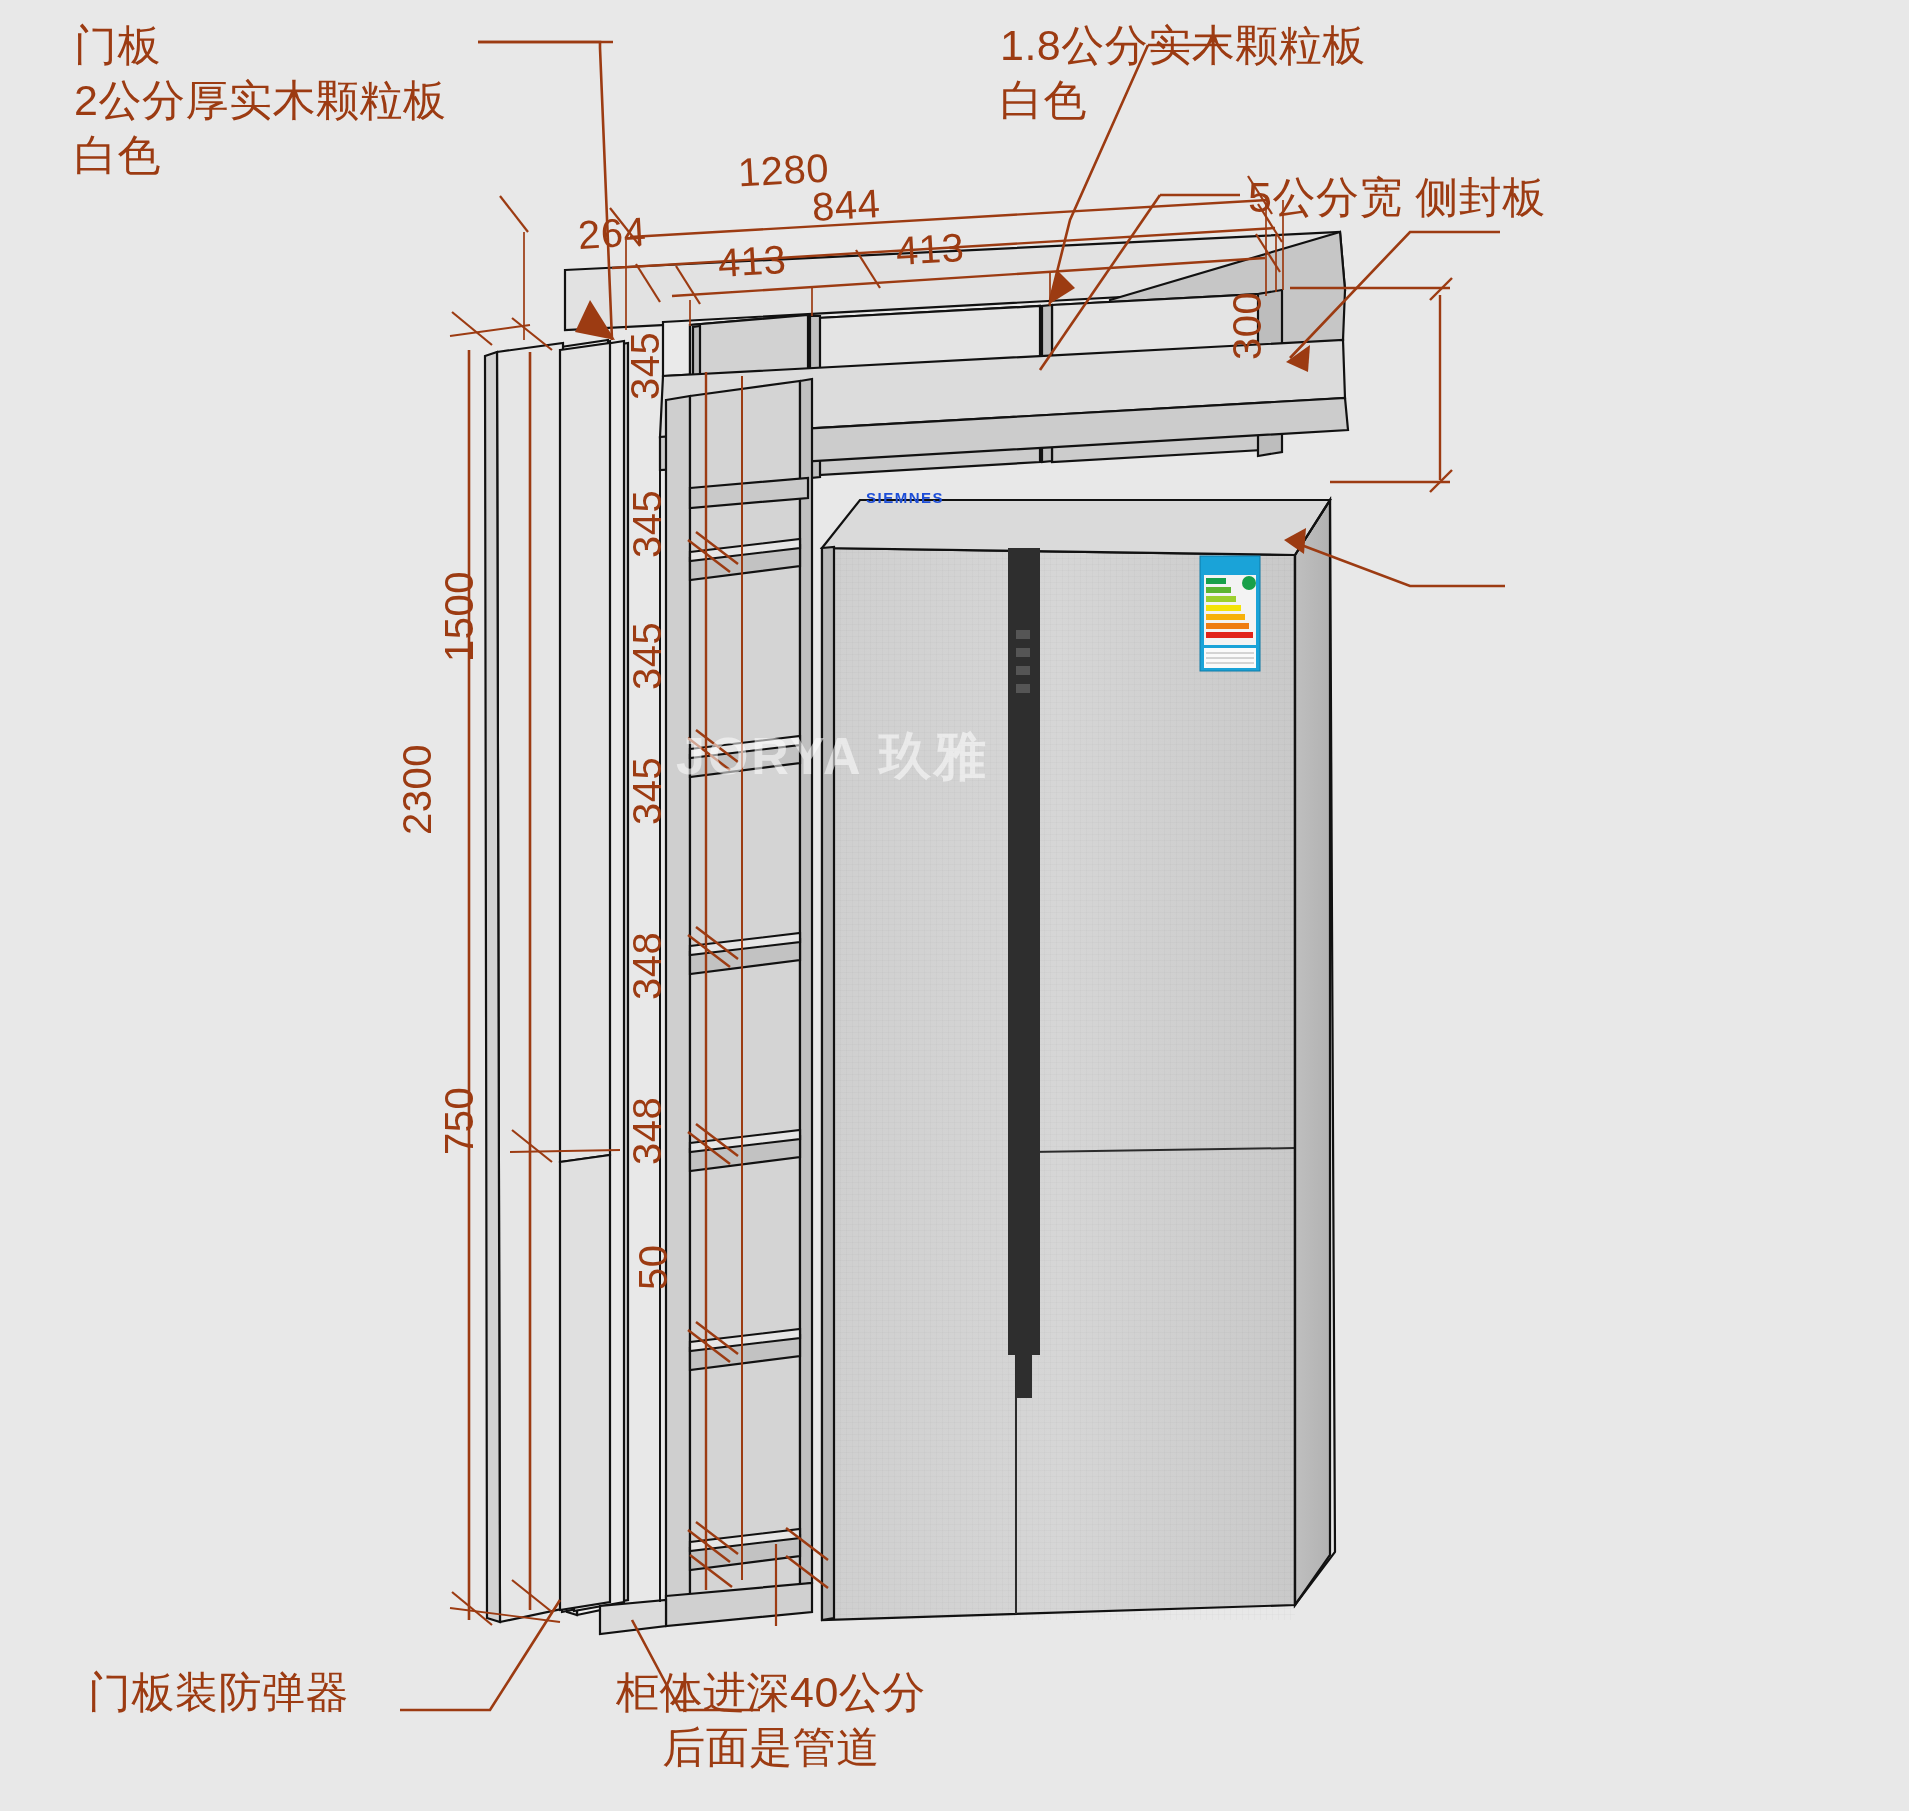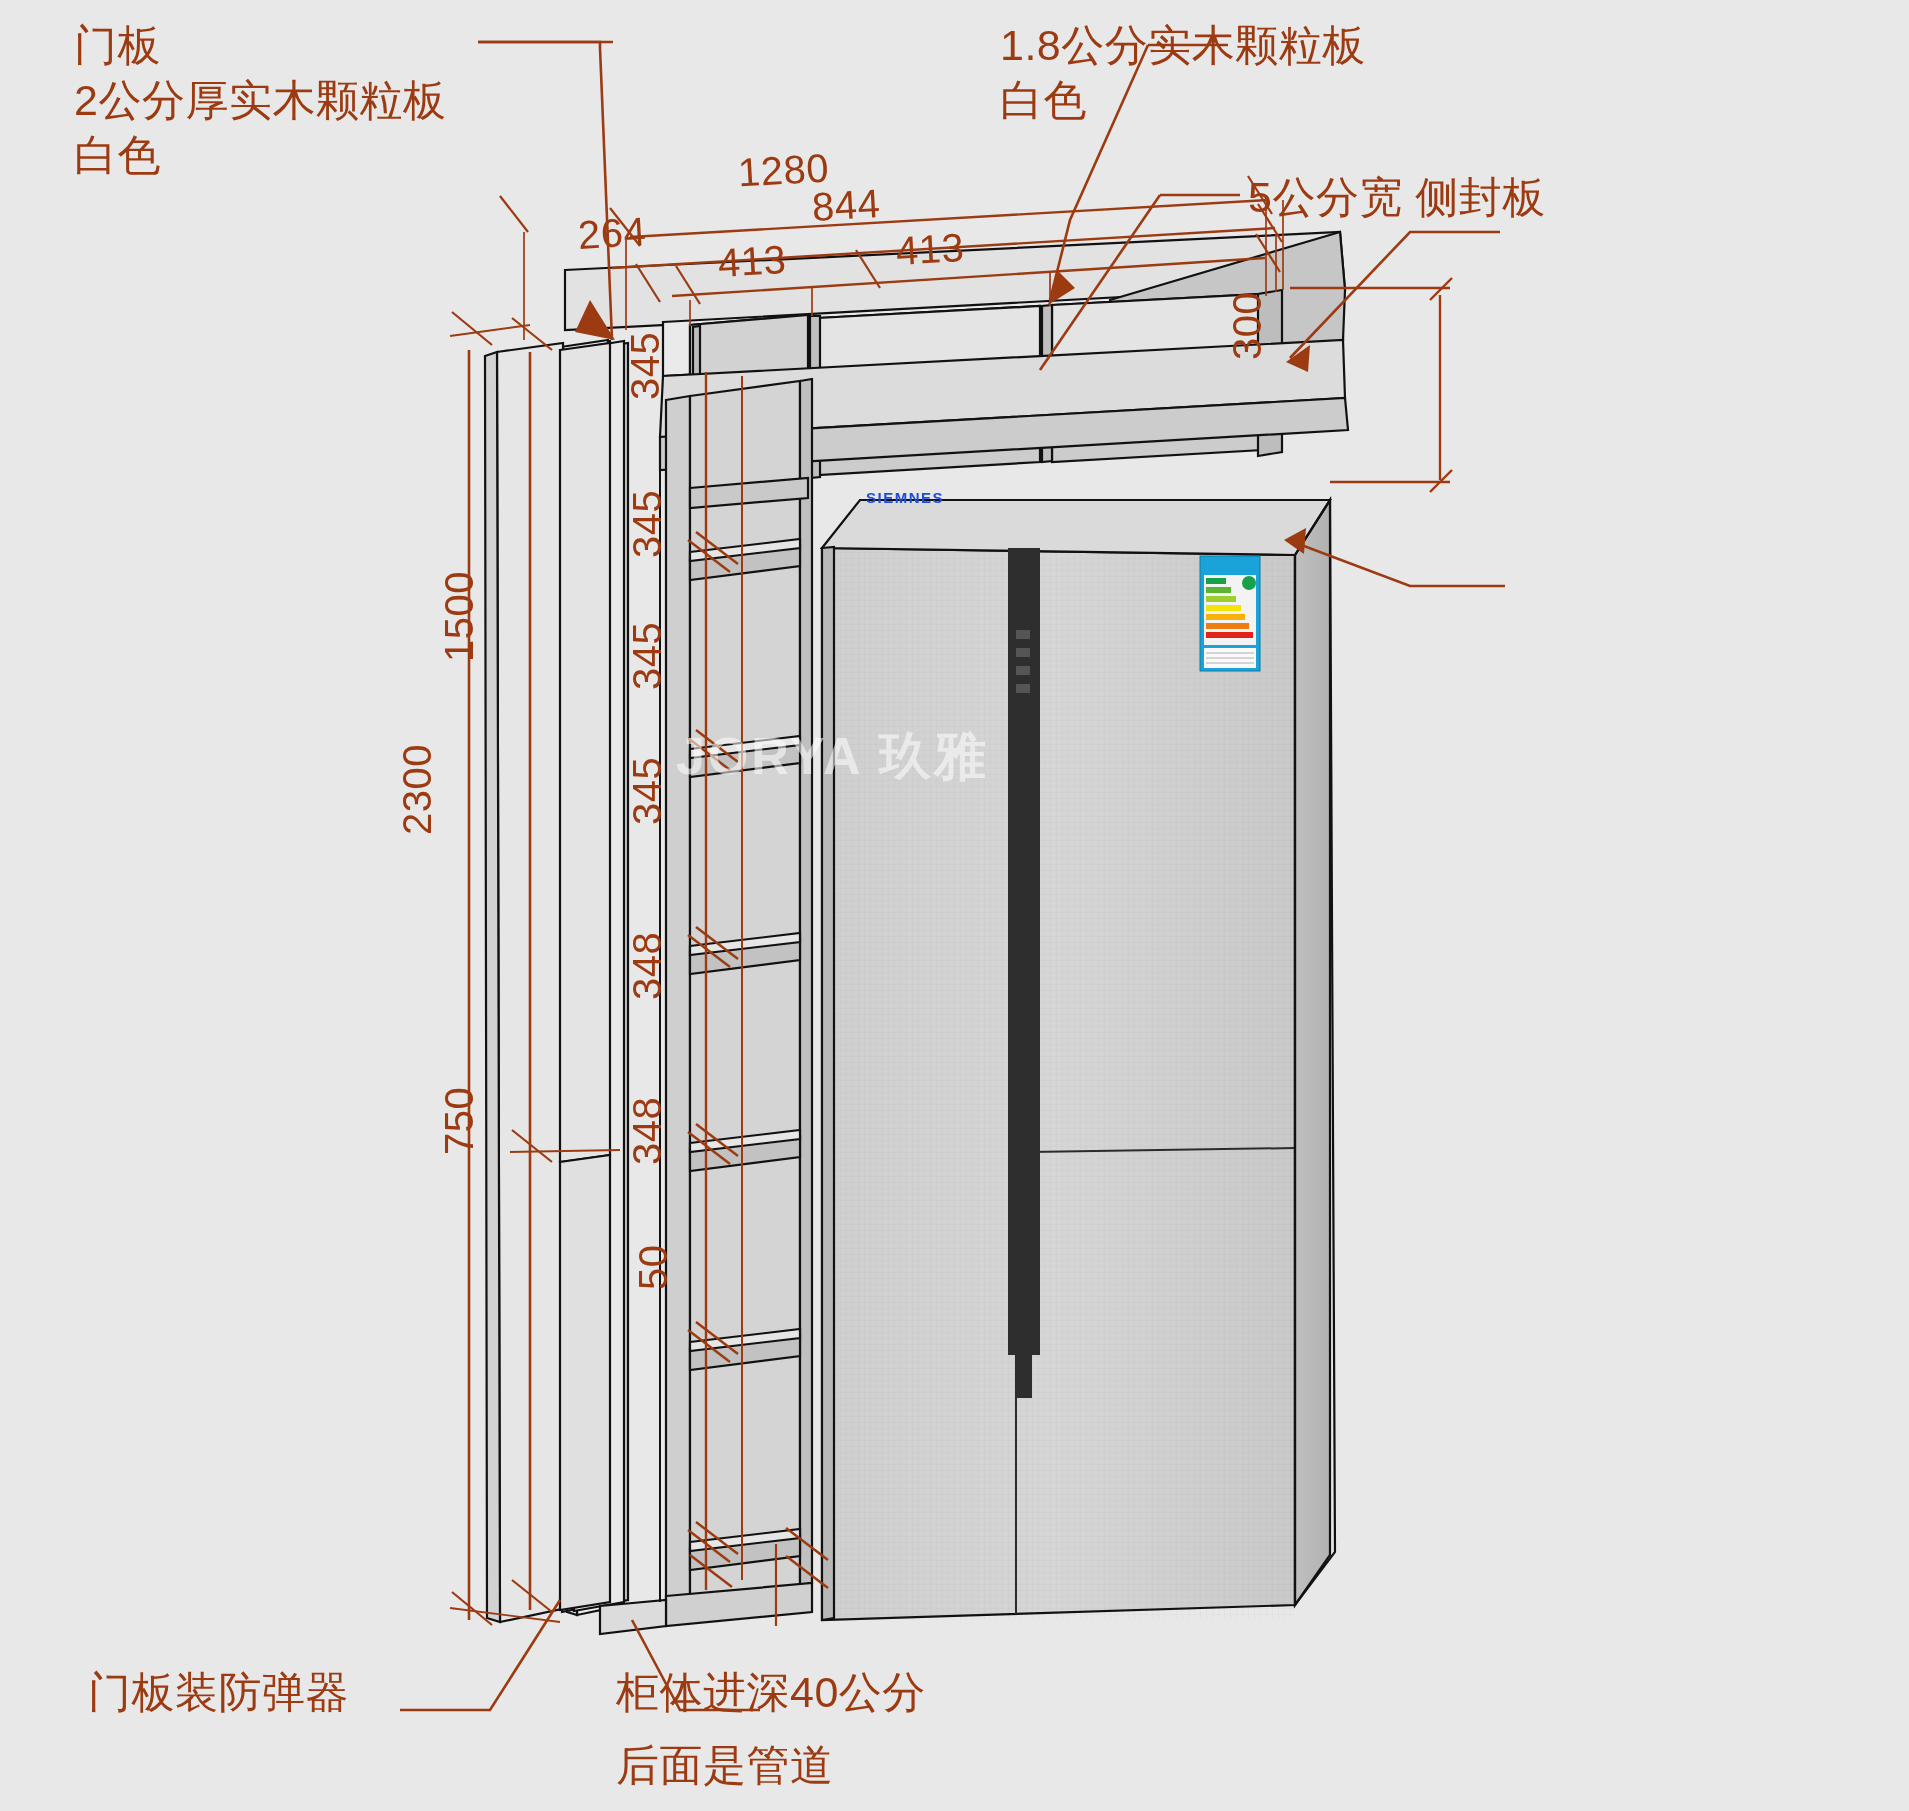--- a/index.html
+++ b/index.html
@@ -304,21 +304,21 @@
     <div>白色</div>
   </div>
 
   <div class="anno big" style="left:1248px;top:170px;">5公分宽 侧封板</div>
 
 
   <div class="anno big" style="left:88px;top:1665px;">门板装防弹器</div>
 
   <div class="anno big" style="left:616px;top:1665px;">
     <div>柜体进深40公分</div>
-    <div style="margin-top:18px;">后面是管道</div>
+    <div style="text-align:center;">后面是管道</div>
   </div>
 
   <div class="anno dim" style="left:738px;top:145px;transform:rotate(-3.2deg);">1280</div>
   <div class="anno dim" style="left:812px;top:180px;transform:rotate(-3.2deg);">844</div>
   <div class="anno dim" style="left:578px;top:208px;transform:rotate(-3.2deg);">264</div>
   <div class="anno dim" style="left:718px;top:236px;transform:rotate(-3.2deg);">413</div>
   <div class="anno dim" style="left:896px;top:224px;transform:rotate(-3.2deg);">413</div>
 
   <div class="anno dimv rot90" style="left:1222px;top:360px;">300</div>
   <div class="anno dimv rot90" style="left:392px;top:835px;">2300</div>

